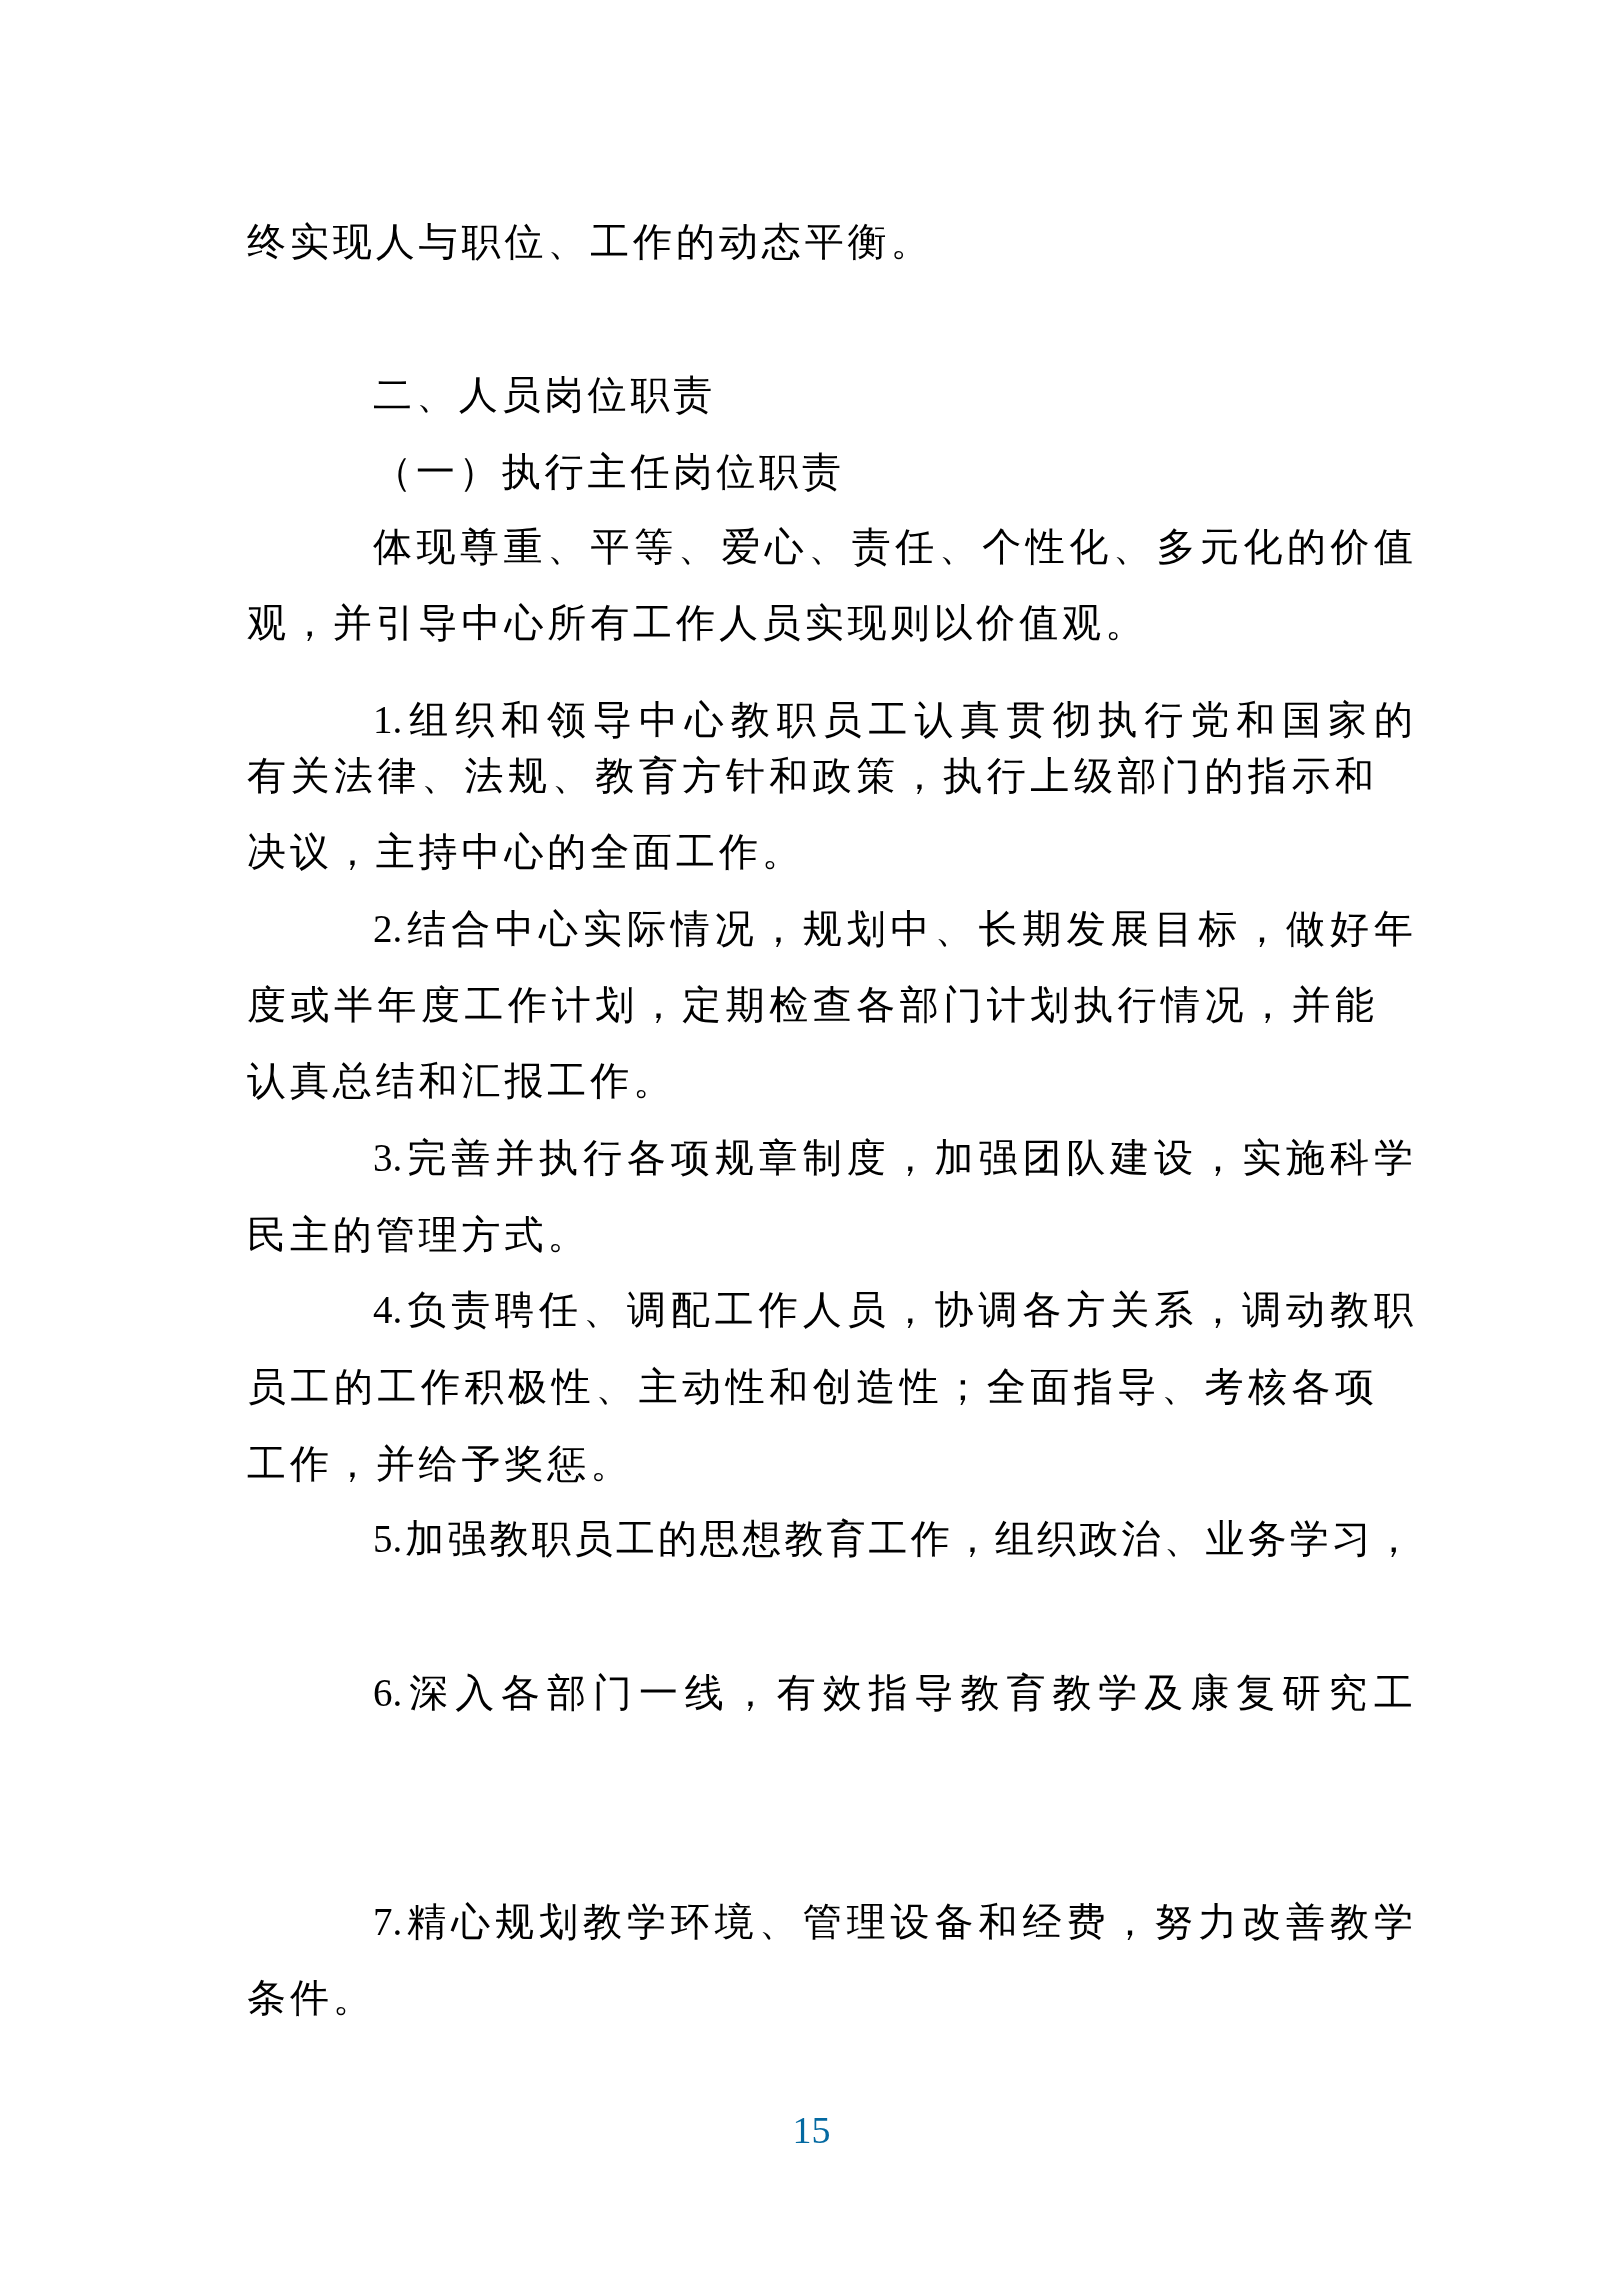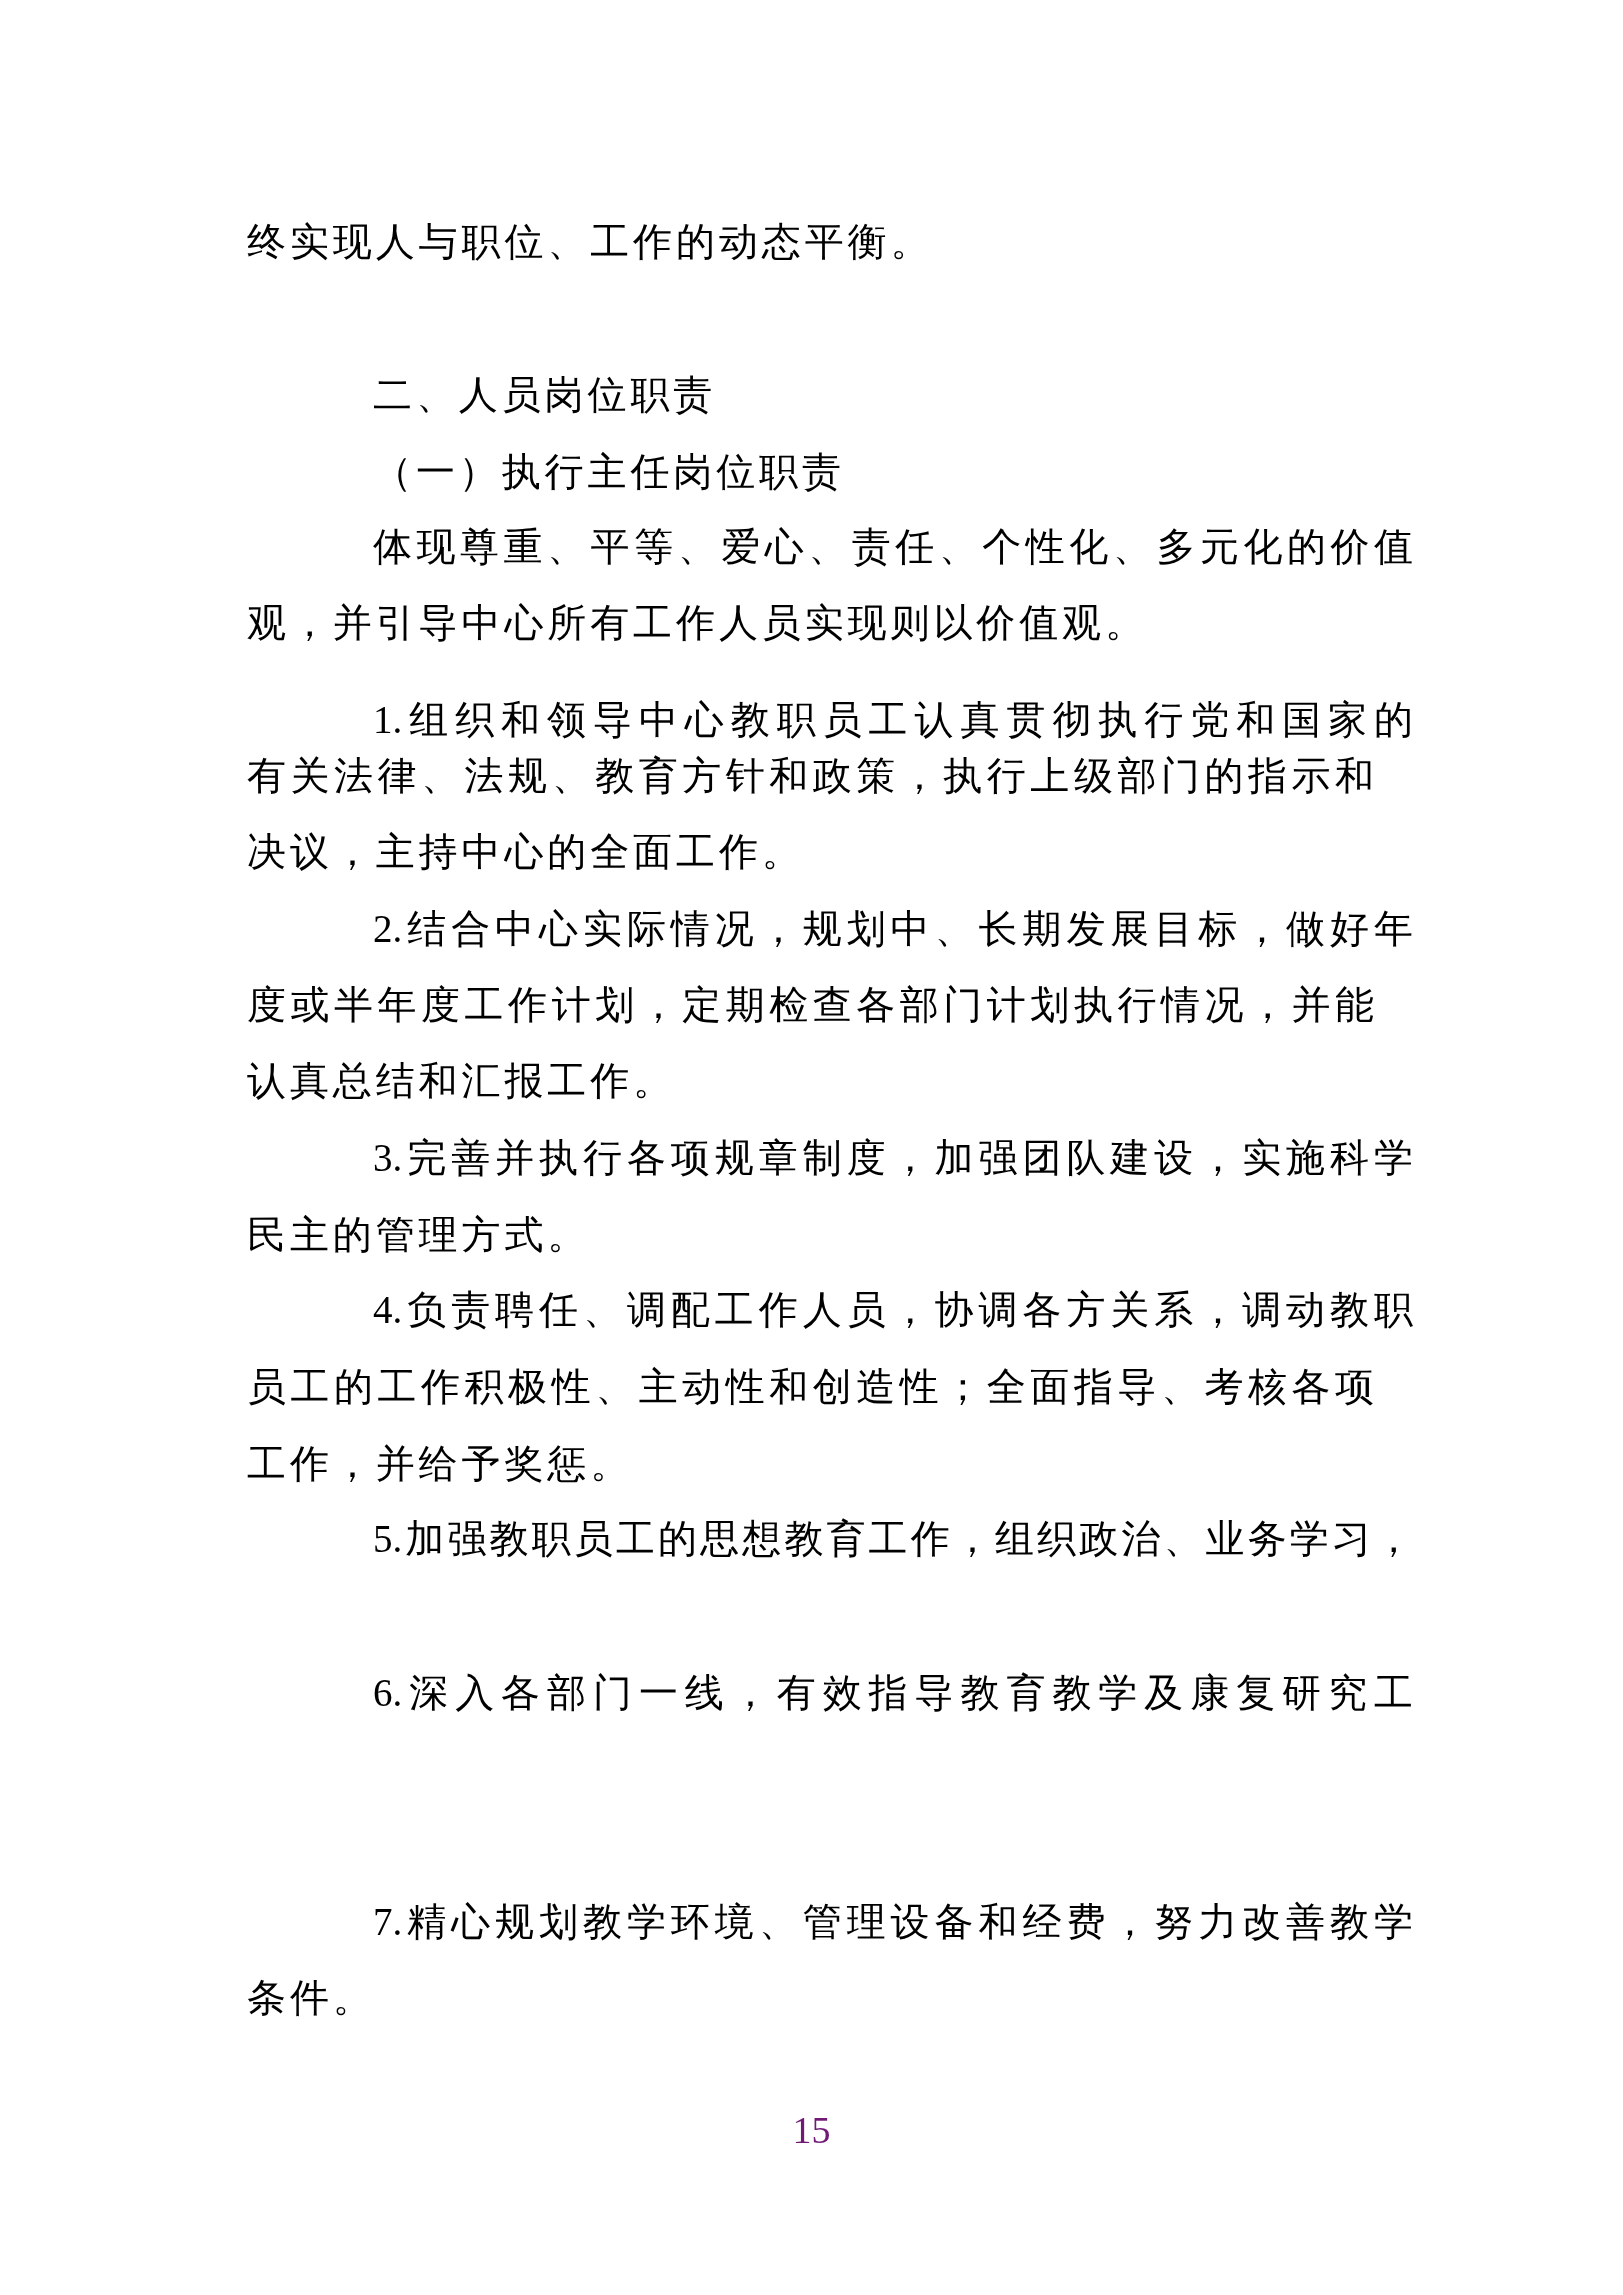--- a/index.html
+++ b/index.html
@@ -23,21 +23,21 @@
     letter-spacing: 0;
   }
   .line.indent { left: 334px; width: 1040px; margin-left: 39px; }
   .pagenum {
     position: absolute;
     left: 0; width: 1623px;
     top: 2111px; height: 39px; line-height: 39px;
     text-align: center;
     font-family: "Liberation Serif", "DejaVu Serif", serif;
     font-size: 38px;
-    color: #701a75;
+    color: #0369a1;
   }
 </style>
 </head>
 <body>
 
 <div class="page">
 
   <div class="line" style="top:203px">终实现人与职位、工作的动态平衡。</div>
 
   <div class="line indent" style="top:356px">二、人员岗位职责</div>

